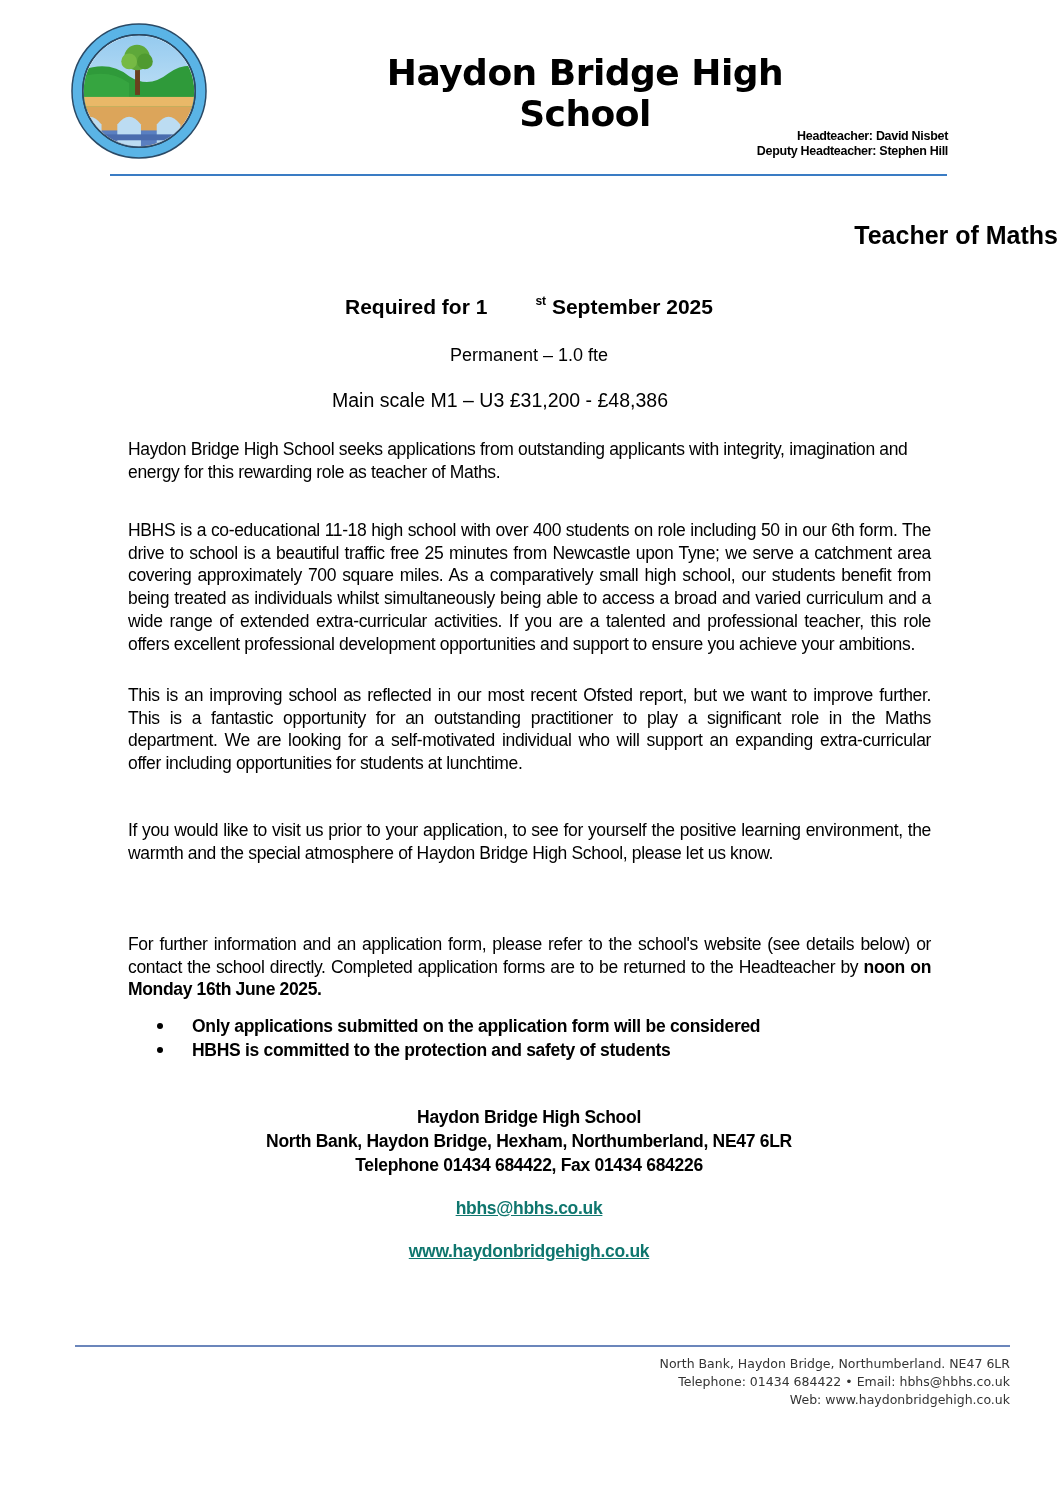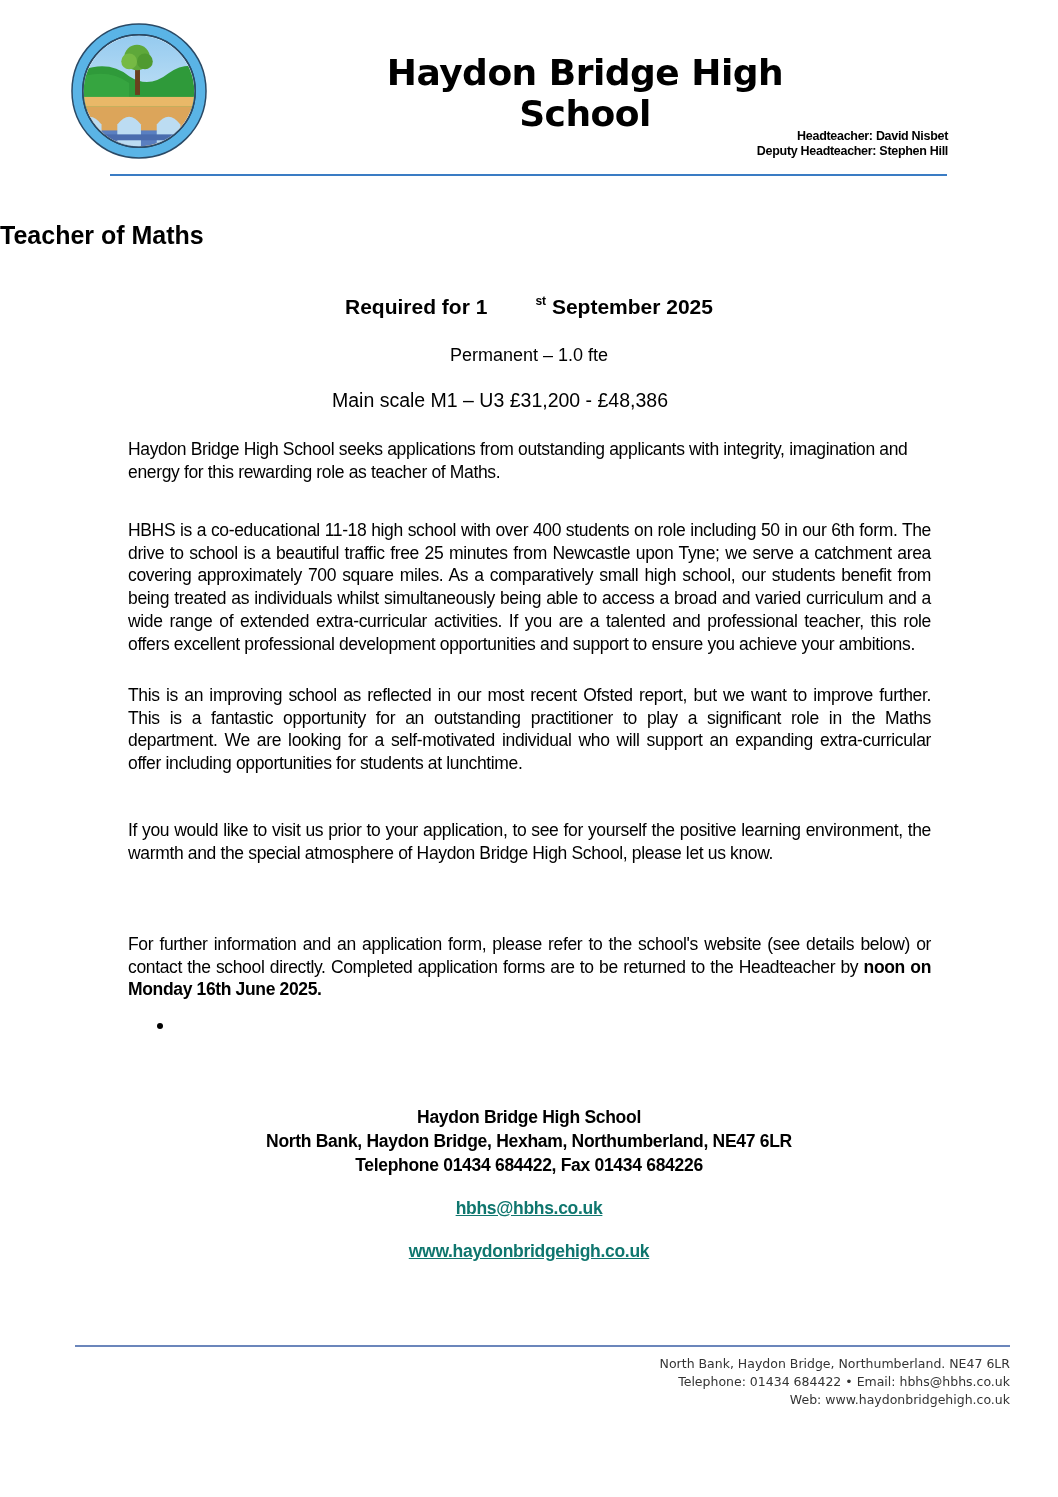--- a/index.html
+++ b/index.html
@@ -1,21 +1,21 @@
 <!DOCTYPE html>
 <html><head>
 <meta charset="utf-8">
 <style>
   html, body { margin: 0; padding: 0; background: #ffffff; }
   body { width: 1058px; height: 1497px; position: relative; overflow: hidden; font-family: "Liberation Sans", sans-serif; color: #000; }
   .logo { position: absolute; left: 70px; top: 22px; width: 138px; height: 138px; }
   .school-title { position: absolute; left: 330px; top: 52px; width: 510px; text-align: center; font-family: "DejaVu Sans", sans-serif; font-weight: bold; font-size: 36px; letter-spacing: -0.5px; }
   .staff { position: absolute; right: 110px; top: 129px; text-align: right; font-weight: bold; font-size: 12.5px; line-height: 15px; letter-spacing: -0.3px; }
   .header-rule { position: absolute; left: 110px; top: 174px; width: 837px; height: 2px; background: #3a7cc4; }
-  .job-title { position: absolute; left: 0; width: 1058px; top: 221px; text-align: left; font-weight: bold; font-size: 25px; }
+  .job-title { position: absolute; left: 0; width: 1058px; top: 221px; text-align: right; font-weight: bold; font-size: 25px; }
   .required { position: absolute; left: 0; width: 1058px; top: 294px; text-align: center; font-weight: bold; font-size: 21px; }
   .required sup { font-size: 12px; vertical-align: 9px; margin-left: 48px; }
   .contract { position: absolute; left: 0; width: 1058px; top: 345px; text-align: center; font-size: 18px; }
   .salary { position: absolute; left: 0; width: 1000px; top: 389px; text-align: center; font-size: 19.5px; }
   .body-text { position: absolute; left: 128px; width: 803px; font-size: 17.5px; line-height: 22.7px; text-align: justify; letter-spacing: -0.35px; }
   .p1 { top: 438px; text-align: left; }
   .p2 { top: 505px; margin-top: 14px; }
   .p3 { top: 684px; }
   .p4 { top: 819px; }
   .p5 { top: 908px; margin-top: 25px; }
@@ -83,21 +83,22 @@
 
 <div class="salary">Main scale M1 – U3 £31,200 - £48,386</div>
 
 <div class="body-text p1">Haydon Bridge High School seeks applications from outstanding applicants with integrity, imagination and energy for this rewarding role as teacher of Maths.</div>
 <div class="body-text p2">HBHS is a co-educational 11-18 high school with over 400 students on role including 50 in our 6th form.  The drive to school is a beautiful traffic free 25 minutes from Newcastle upon Tyne; we serve a catchment area covering approximately 700 square miles.  As a comparatively small high school, our students benefit from being treated as individuals whilst simultaneously being able to access a broad and varied curriculum and a wide range of extended extra-curricular activities.  If you are a talented and professional teacher, this role offers excellent professional development opportunities and support to ensure you achieve your ambitions.</div>
 <div class="body-text p3">This is an improving school as reflected in our most recent Ofsted report, but we want to improve further.  This is a fantastic opportunity for an outstanding practitioner to play a significant role in the Maths department. We are looking for a self-motivated individual who will support an expanding extra-curricular offer including opportunities for students at lunchtime.</div>
 <div class="body-text p4">If you would like to visit us prior to your application, to see for yourself the positive learning environment, the warmth and the special atmosphere of Haydon Bridge High School, please let us know.</div>
 <div class="body-text p5"><span>For further information and an application form, please refer to the school's website (see details below) or contact the school directly. Completed application forms are to be returned to the Headteacher by </span><span class="bold">noon on Monday 16th June 2025.</span></div>
 
 <ul class="bullets">
-  <li><span class="dot"></span></li>
+  <li><span class="dot"></span><span>Only applications submitted on the application form will be considered</span></li>
+  <li><span class="dot"></span><span>HBHS is committed to the protection and safety of students</span></li>
 </ul>
 
 <div class="address">
   <div>Haydon Bridge High School</div>
   <div>North Bank, Haydon Bridge, Hexham, Northumberland, NE47 6LR</div>
   <div>Telephone 01434 684422, Fax 01434 684226</div>
 </div>
 
 <div class="link email"><a>hbhs@hbhs.co.uk</a></div>
 <div class="link web"><a>www.haydonbridgehigh.co.uk</a></div>

